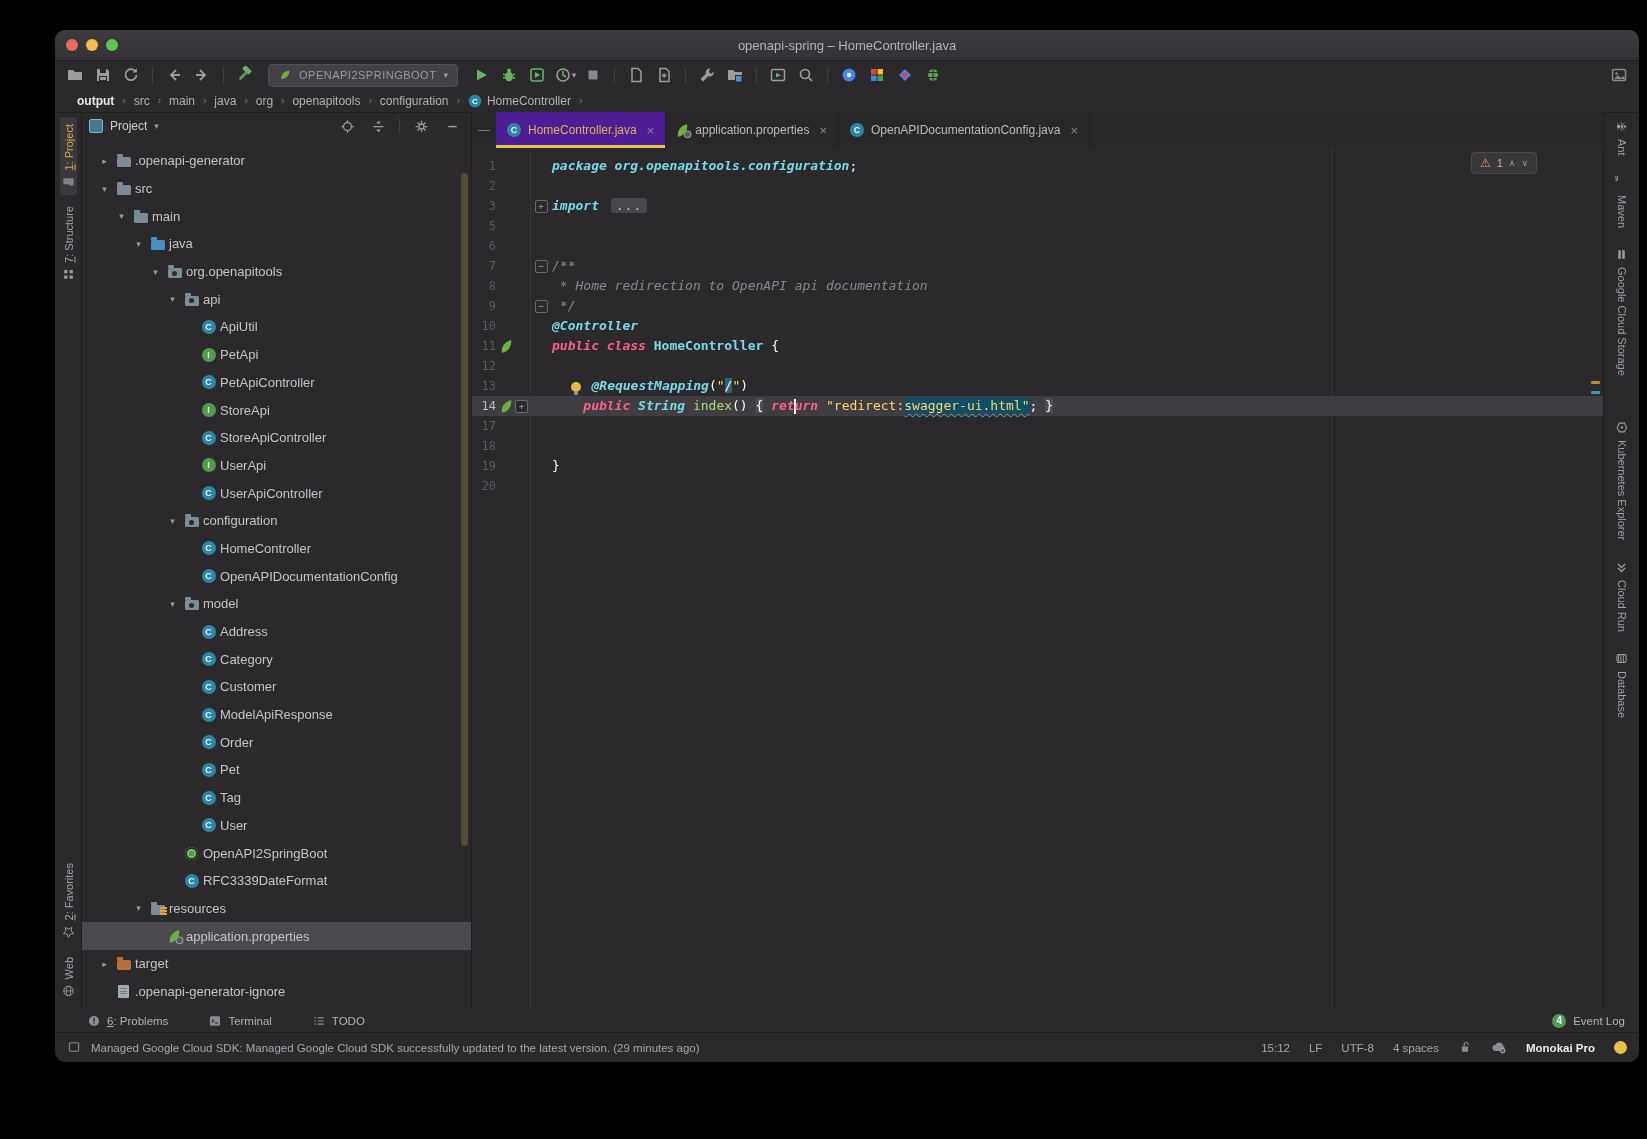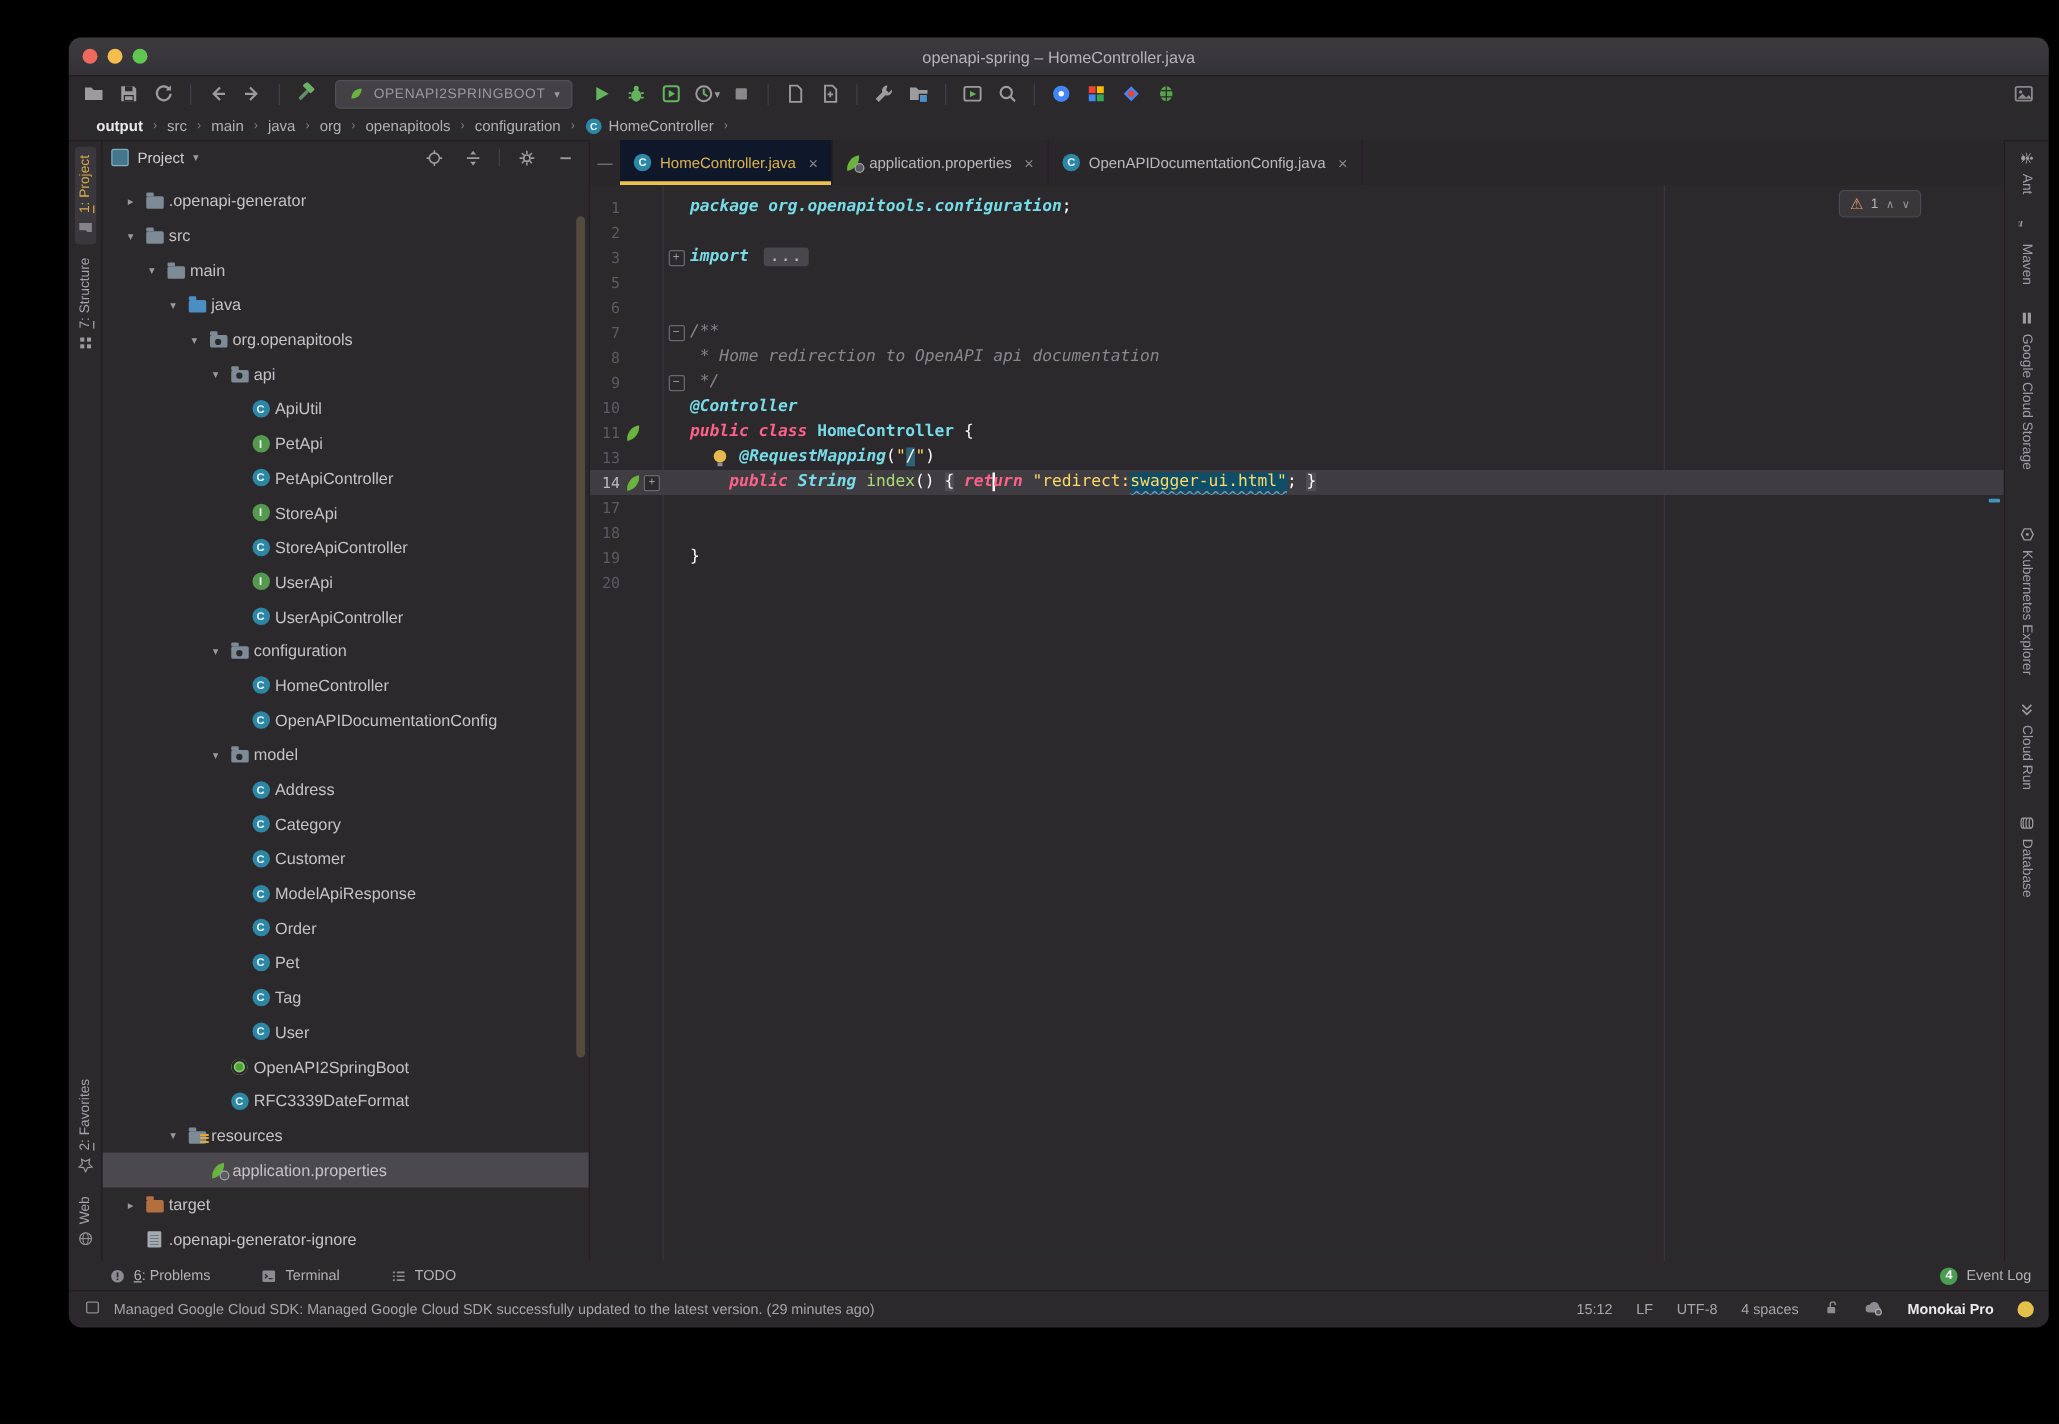--- a/index.html
+++ b/index.html
@@ -87,21 +87,21 @@
   .ti-textfile{width:11px;height:13px;background:#a3aab0;border-radius:1px;}
   .ti-textfile::after{content:"";position:absolute;left:2px;top:3px;width:7px;height:8px;
     background:repeating-linear-gradient(to bottom,#70797f 0 1px,transparent 1px 2.5px);}
   
   .editor{flex:1;display:flex;flex-direction:column;position:relative;min-width:0;background:#2c292d;}
   .tabbar{height:36px;background:#2a272b;display:flex;align-items:stretch;position:relative;
     padding-left:24px;flex:none;}
   .tab-minus{position:absolute;left:6px;top:11px;color:#8a888c;font-size:12px;}
   .tab{display:flex;align-items:center;gap:7px;padding:0 11px;font-size:12px;color:#bcbabd;
     border-right:1px solid #242126;}
-  .tab.active{background:#0f172a;color:#ddb352;box-shadow:inset 0 -3px 0 #eac24d;}
+  .tab.active{background:#4c1d95;color:#ddb352;box-shadow:inset 0 -3px 0 #eac24d;}
   .tab-close{color:#8a888c;font-size:13px;margin-left:3px;line-height:1;}
   .codearea{flex:1;position:relative;overflow:hidden;padding-top:8px;
     font:13px/20px "DejaVu Sans Mono",monospace;}
   .gutter-border{position:absolute;left:58px;top:0;bottom:0;width:1px;background:#39363b;}
   .margin-guide{position:absolute;left:859px;top:0;bottom:0;width:1px;background:#38353a;}
   .code-line{display:flex;height:20px;position:relative;align-items:center;}
   .code-line.current{background:#403d42;}
   .ln{width:24px;flex:none;text-align:right;color:#5d5a5f;font-size:12px;}
   .code-line.current .ln{color:#bdbbbe;}
   .gic{width:34px;flex:none;display:flex;align-items:center;gap:3px;padding-left:5px;box-sizing:border-box;}
@@ -825,20 +825,26 @@
           </div>
           <div class="code-line">
             <span class="ln">11</span>
             <span class="gic">
               <span class="gleaf"></span>
             </span>
             <span class="cl-fold"></span>
             <span class="cl-code"><span class="tk-kw">public class </span><span class="tk-cls">HomeController</span><span class="tk-pl"> {</span></span>
           </div>
           <div class="code-line">
+            <span class="ln">12</span>
+            <span class="gic"></span>
+            <span class="cl-fold"></span>
+            <span class="cl-code"></span>
+          </div>
+          <div class="code-line">
             <span class="ln">13</span>
             <span class="gic"></span>
             <span class="cl-fold"></span>
             <span class="cl-code"><span class="tk-pl">  </span><span class="bulb"></span><span class="tk-pl"> </span><span class="tk-type">@RequestMapping</span><span class="tk-pl">(</span><span class="tk-str">"</span><span class="tk-strsel">/</span><span class="tk-str">"</span><span class="tk-pl">)</span></span>
           </div>
           <div class="code-line current">
             <span class="ln">14</span>
             <span class="gic">
               <span class="gleaf"></span>
               <span class="fold-box">+</span>

